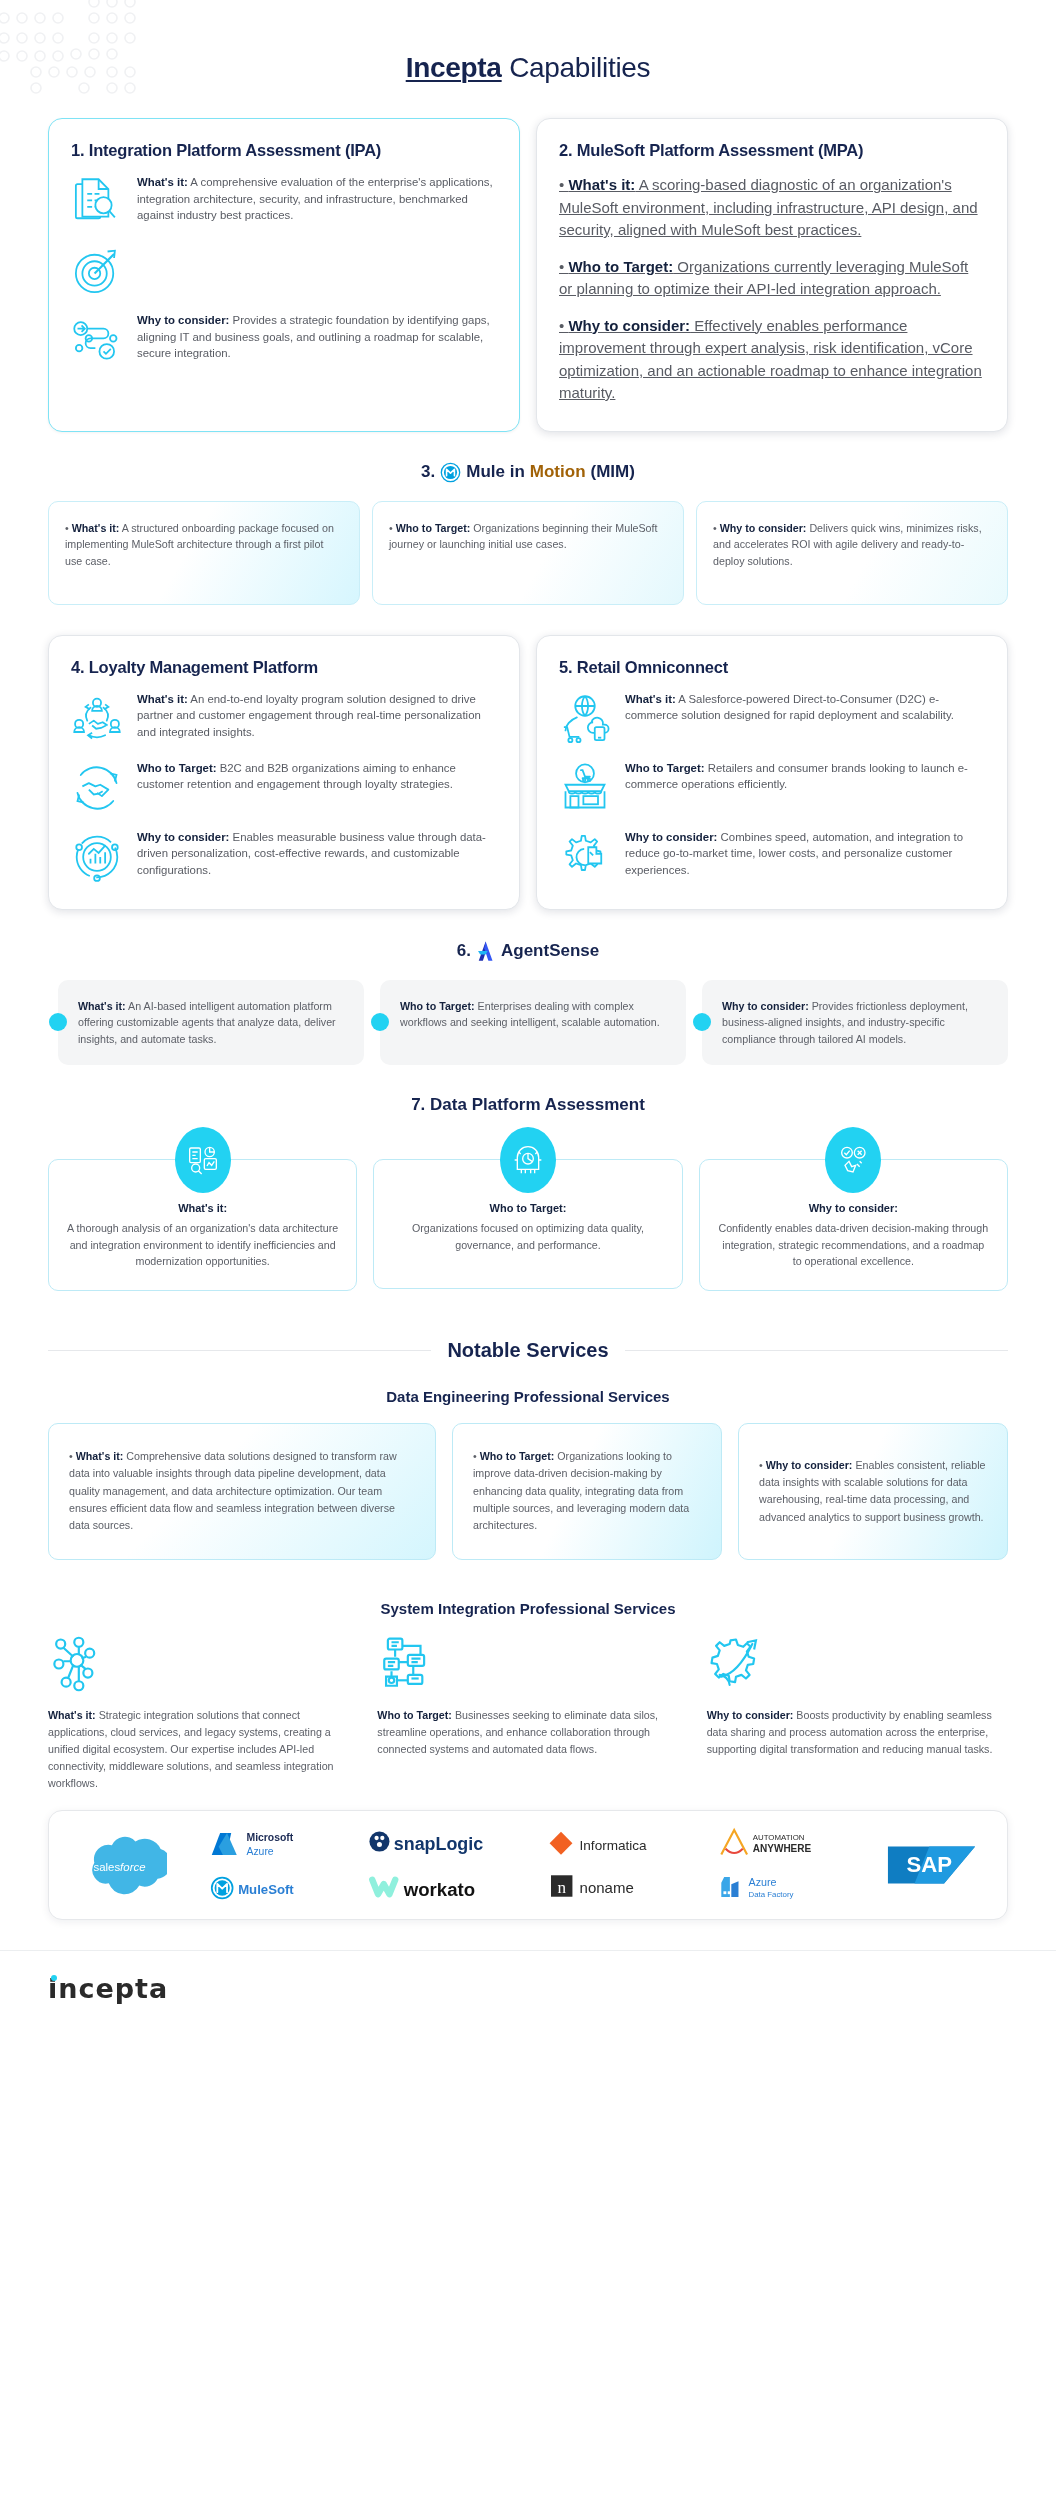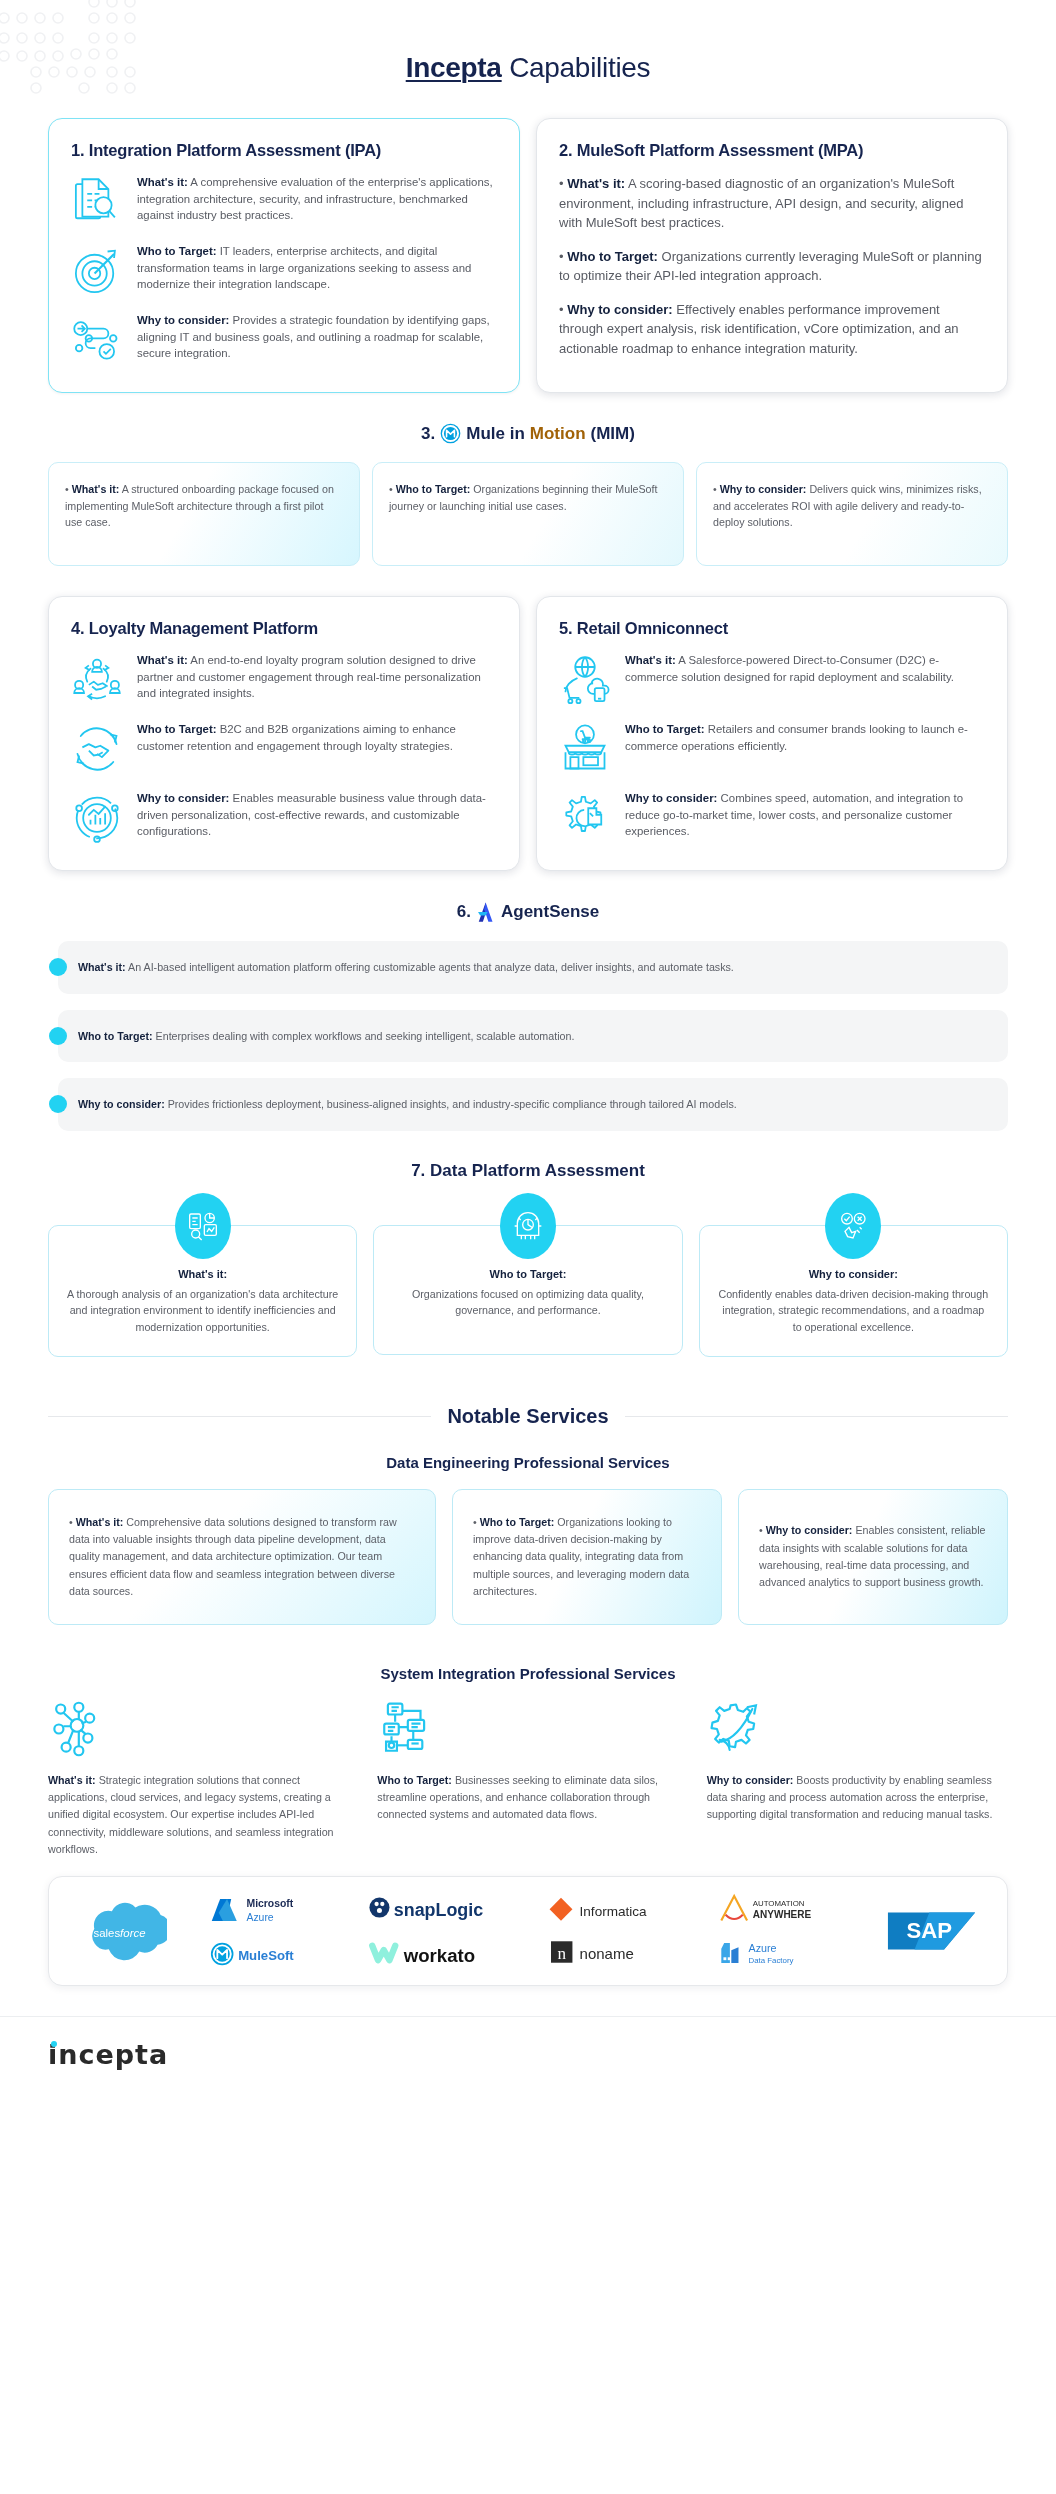--- a/index.html
+++ b/index.html
@@ -67,21 +67,21 @@
   .feat:last-child { margin-bottom: 0; }
   .feat .ico { flex: 0 0 52px; width: 52px; height: 52px; margin-top: 2px; }
   .feat .txt {
     flex: 1 1 auto;
     font-size: 11.4px;
     line-height: 1.45;
     color: #585b63;
   }
   .feat .txt b { color: #14213d; font-weight: 700; }
 
-  .bullet-block { font-size: 13px; line-height: 1.5; color: #585b63; margin-bottom: 14px; }
+  .bullet-block { font-size: 15px; line-height: 1.5; color: #585b63; margin-bottom: 14px; text-decoration: underline; }
   .bullet-block:last-child { margin-bottom: 0; }
   .bullet-block b { color: #14213d; font-weight: 700; }
 
   
   .sec-head {
     text-align: center;
     font-size: 17px;
     font-weight: 700;
     color: #16244f;
     margin: 30px 0 18px 0;
@@ -328,23 +328,20 @@
       </div>
 
       <div class="feat">
         <svg class="ico" viewBox="0 0 64 64" fill="none" stroke="#22c6f0" stroke-width="2.2">
           <circle cx="29" cy="35" r="23"></circle>
             <circle cx="29" cy="35" r="15"></circle>
             <circle cx="29" cy="35" r="7"></circle>
           <path d="M29 35L53 11" stroke-width="2.6"></path>
           <path d="M45 8l9-1-1 9"></path>
         </svg>
-        <div class="txt">
-          <b>Who to Target:</b><span> IT leaders, enterprise architects, and digital transformation teams in large organizations seeking to assess and modernize their integration landscape.</span>
-        </div>
       </div>
 
       <div class="feat">
         <svg class="ico" viewBox="0 0 64 64" fill="none" stroke="#22c6f0" stroke-width="2.2">
           <circle cx="12" cy="18" r="8"></circle>
             <path d="M8 18h8M13 14l4 4-4 4"></path>
           <path d="M20 18h20a6 6 0 016 6v0a6 6 0 01-6 6H24a6 6 0 00-6 6v0a6 6 0 006 6h6"></path>
           <circle cx="52" cy="30" r="4"></circle>
             <circle cx="22" cy="30" r="4"></circle>
             <circle cx="10" cy="42" r="4"></circle>
@@ -510,21 +507,21 @@
     <span class="agent-mark">
       <svg viewBox="0 0 28 32">
           <path d="M14 2L4 30h6l6-18z" fill="#1f2fb0"></path>
           <path d="M14 2l10 28h-6L12 12z" fill="#3457f5"></path>
           <path d="M3 16h14l-3 5H6z" fill="#1fb6f5"></path>
         </svg>
     </span>
     <span>AgentSense</span>
   </div>
 
-  <div class="row3dot" style="margin-left:10px;flex-direction:column;">
+  <div class="row3dot" style="margin-left:10px;">
     <div class="dotcard">
       <b>What's it:</b><span> An AI-based intelligent automation platform offering customizable agents that analyze data, deliver insights, and automate tasks.</span>
     </div>
     <div class="dotcard">
       <b>Who to Target:</b><span> Enterprises dealing with complex workflows and seeking intelligent, scalable automation.</span>
     </div>
     <div class="dotcard">
       <b>Why to consider:</b><span> Provides frictionless deployment, business-aligned insights, and industry-specific compliance through tailored AI models.</span>
     </div>
   </div>

